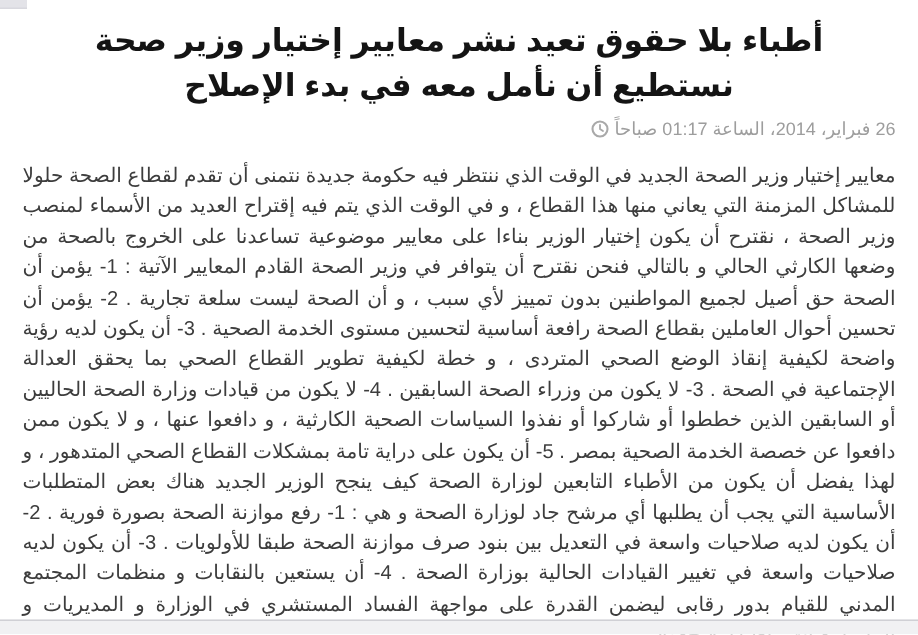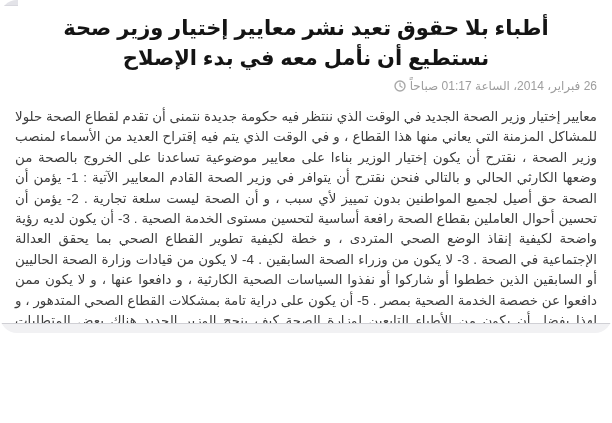--- a/index.html
+++ b/index.html
@@ -1,23 +1,22 @@
 <!DOCTYPE html>
 <html lang="ar"><head>
 <meta charset="utf-8">
 <style>
   html, body { margin: 0; padding: 0; background: #ffffff; }
   .page {
     position: relative;
     width: 612px;
-    height: 333px;
+    height: 423px;
     background: #ffffff;
     overflow: hidden;
     font-family: "Liberation Sans", "DejaVu Sans", sans-serif;
-    border-radius: 17px;
   }
   .corner-fragment {
     position: absolute;
     top: 0; left: 0;
     width: 18px; height: 5px;
     background: #e3e3e8;
     border-bottom: 1px solid #d8d8de;
   }
   .article {
     direction: rtl;

